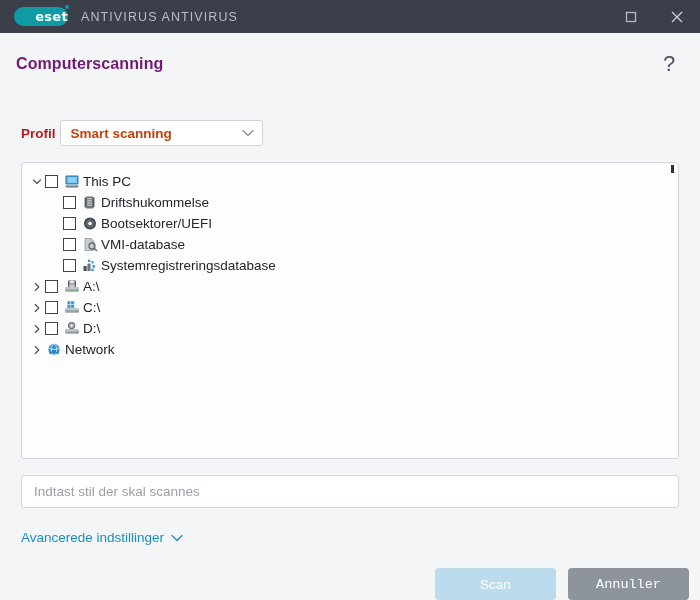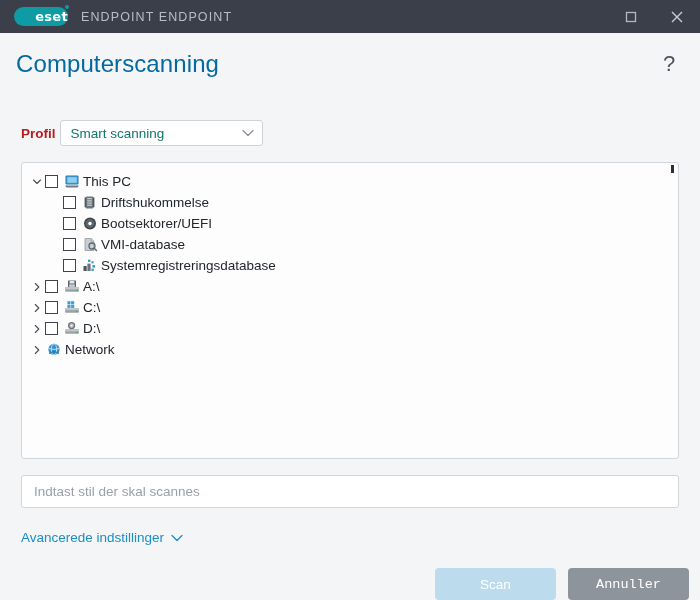--- a/index.html
+++ b/index.html
@@ -80,23 +80,23 @@
 
   
   .header {
     height: 62px;
     display: flex;
     align-items: center;
     padding: 0 18px 0 16px;
     background: #f4f5f7;
   }
   .page-title {
-    font-size: 24px;
-    font-weight: normal;
-    color: #0369a1;
+    font-size: 16px;
+    font-weight: bold;
+    color: #701a75;
     letter-spacing: 0.1px;
   }
   .help-icon {
     margin-left: auto;
     font-size: 22px;
     color: #4a525e;
     width: 26px;
     height: 26px;
     display: flex;
     align-items: center;
@@ -123,24 +123,25 @@
     border: 1px solid #cfd3d8;
     border-radius: 3px;
     background: #ffffff;
     display: flex;
     align-items: center;
     padding: 0 8px 0 10px;
     cursor: default;
   }
   .profile-select .value {
     font-size: 13.5px;
-    color: #0f766e;
+    color: #c2410c;
     flex: 1;
     white-space: nowrap;
     overflow: hidden;
+    font-weight: bold;
   }
   .chev {
     color: #8a9099;
     flex: 0 0 auto;
     display: block;
   }
 
   
   .tree-panel {
     position: relative;
@@ -284,21 +285,21 @@
 <body>
 
 
 
 
 <div class="titlebar">
   <span class="brand-logo">
     <span class="logo-text">eset</span>
     <span class="logo-mark"></span>
   </span>
-  <span class="brand-title">ENDPOINT ENDPOINT</span>
+  <span class="brand-title">ANTIVIRUS ANTIVIRUS</span>
 
   <div class="win-controls">
     <div class="win-btn">
       <svg width="12" height="12" viewBox="0 0 12 12">
         <rect x="1.5" y="1.5" width="9" height="9" fill="none" stroke="#b3b8bf" stroke-width="1.3"></rect>
       </svg>
     </div>
     <div class="win-btn">
       <svg width="14" height="14" viewBox="0 0 14 14">
         <path d="M2 2 L12 12 M12 2 L2 12" stroke="#c9ced4" stroke-width="1.4" fill="none"></path>

